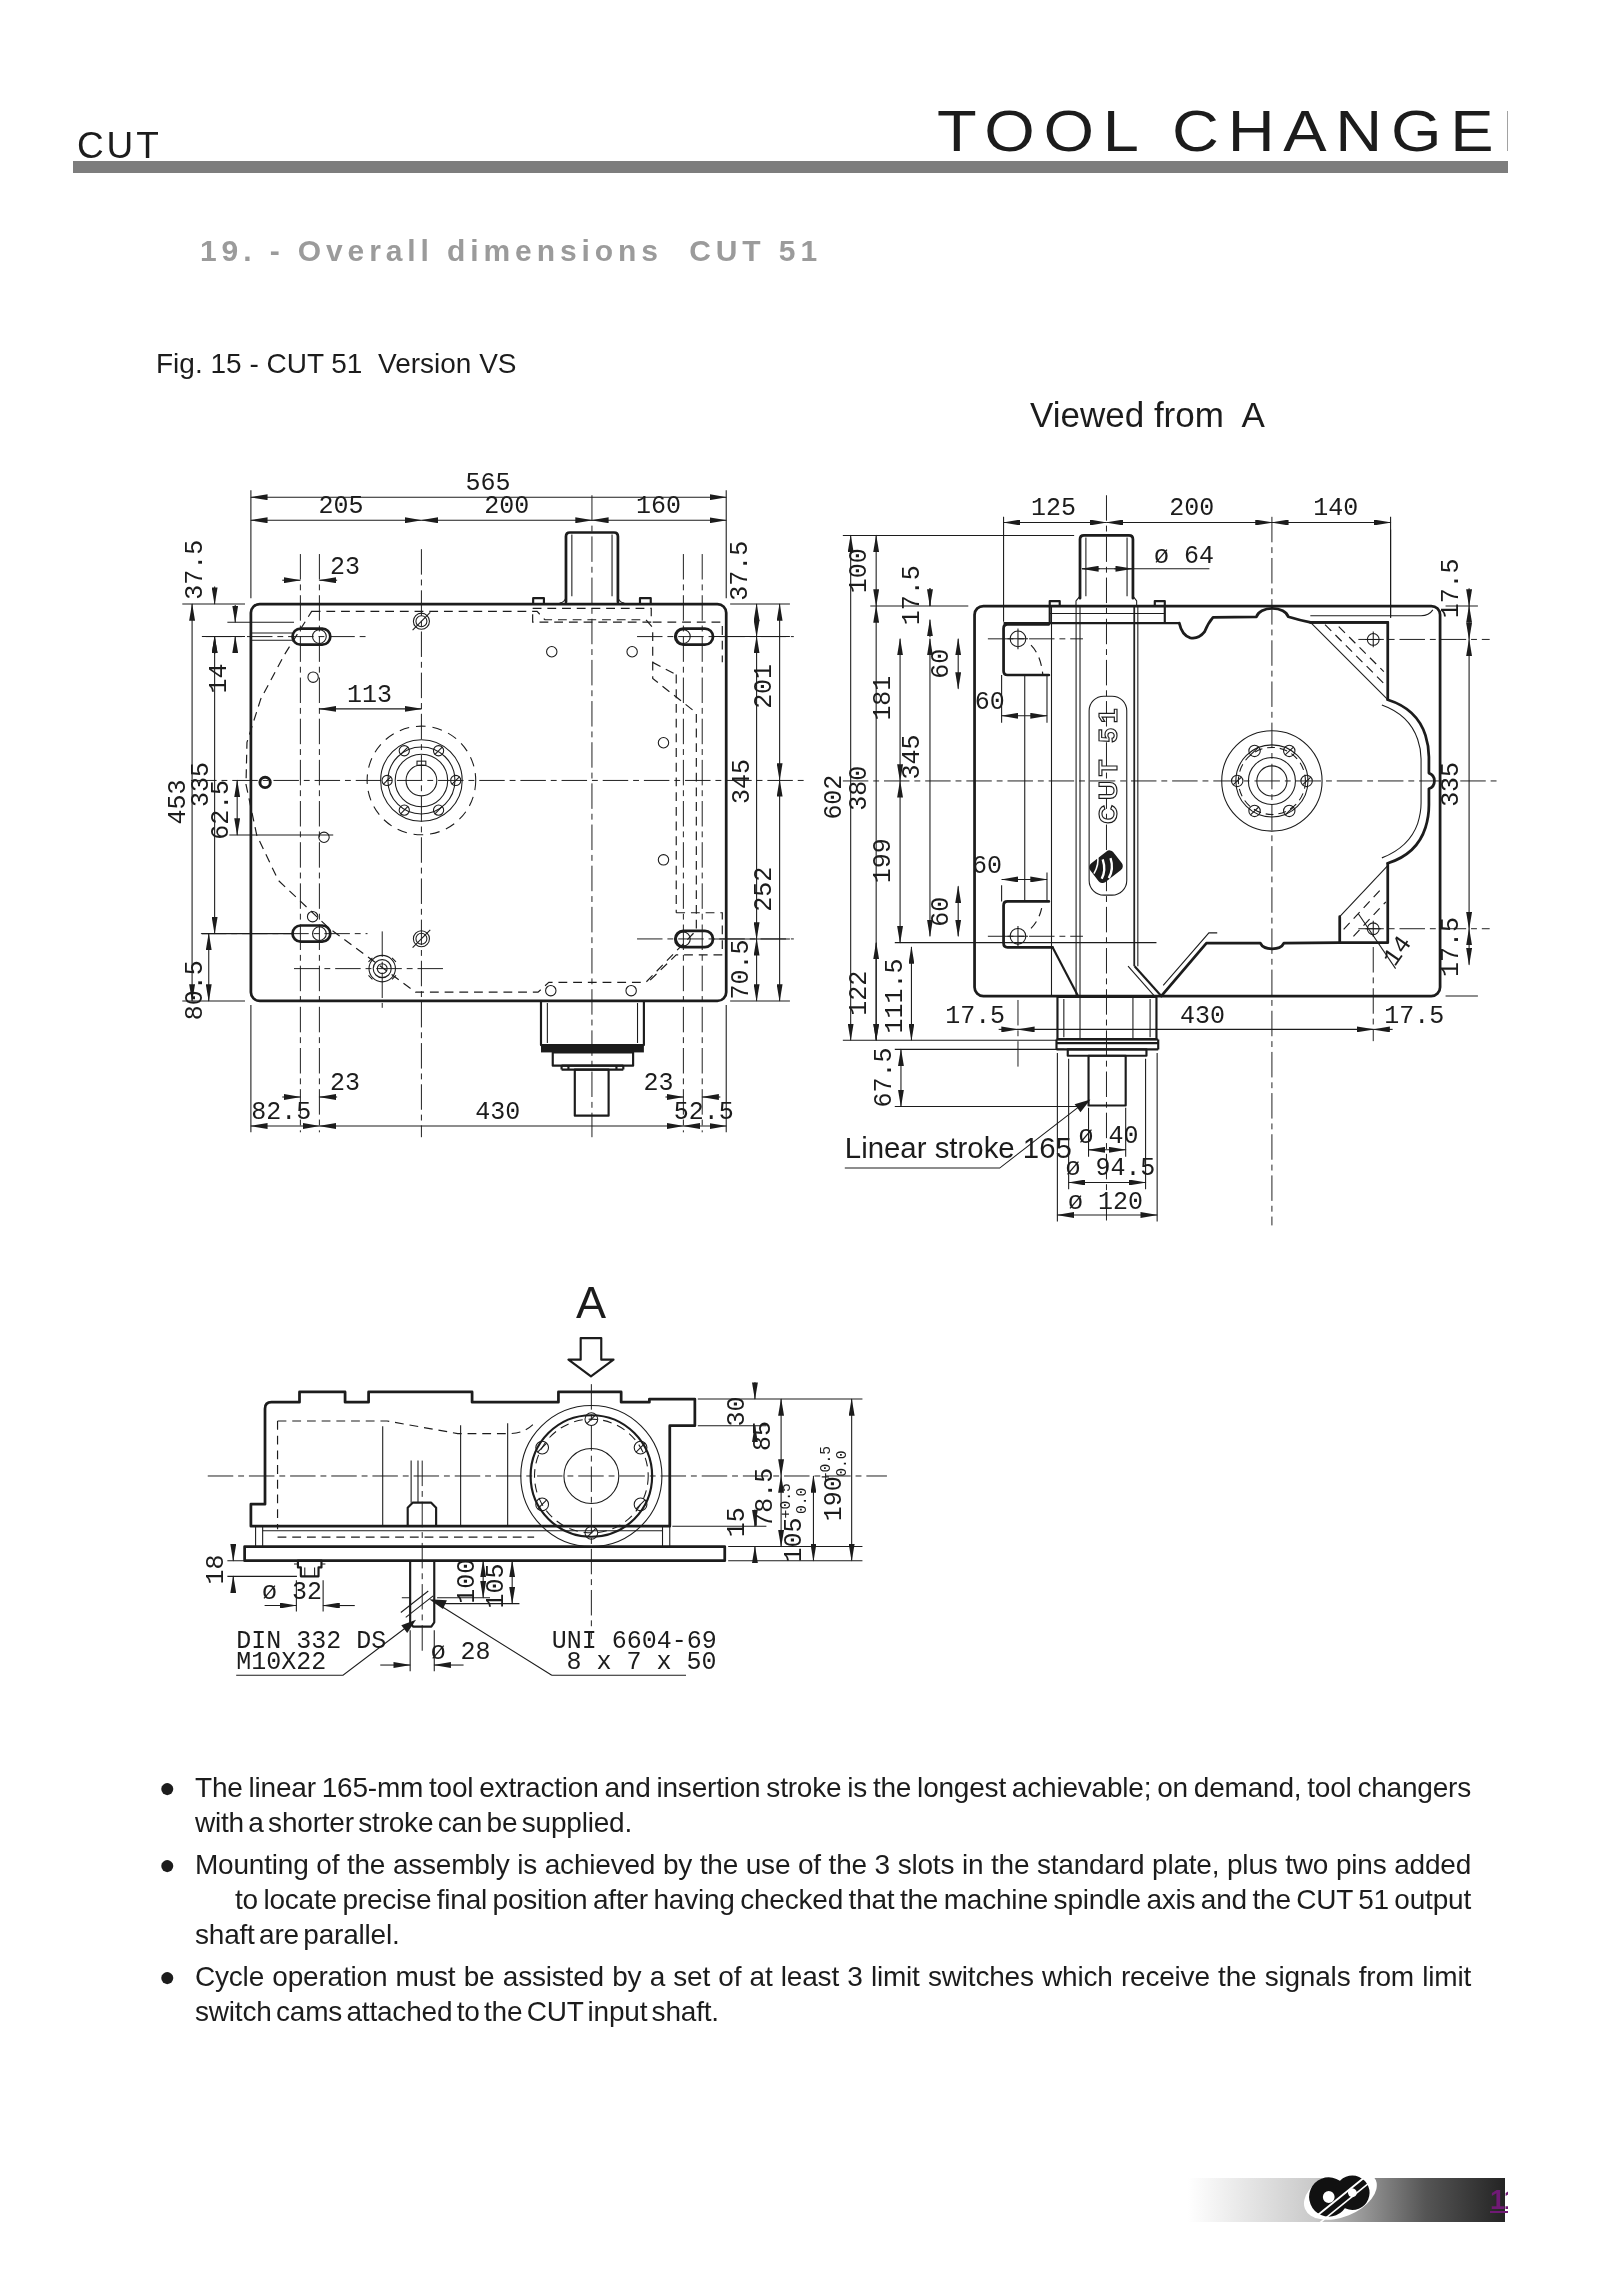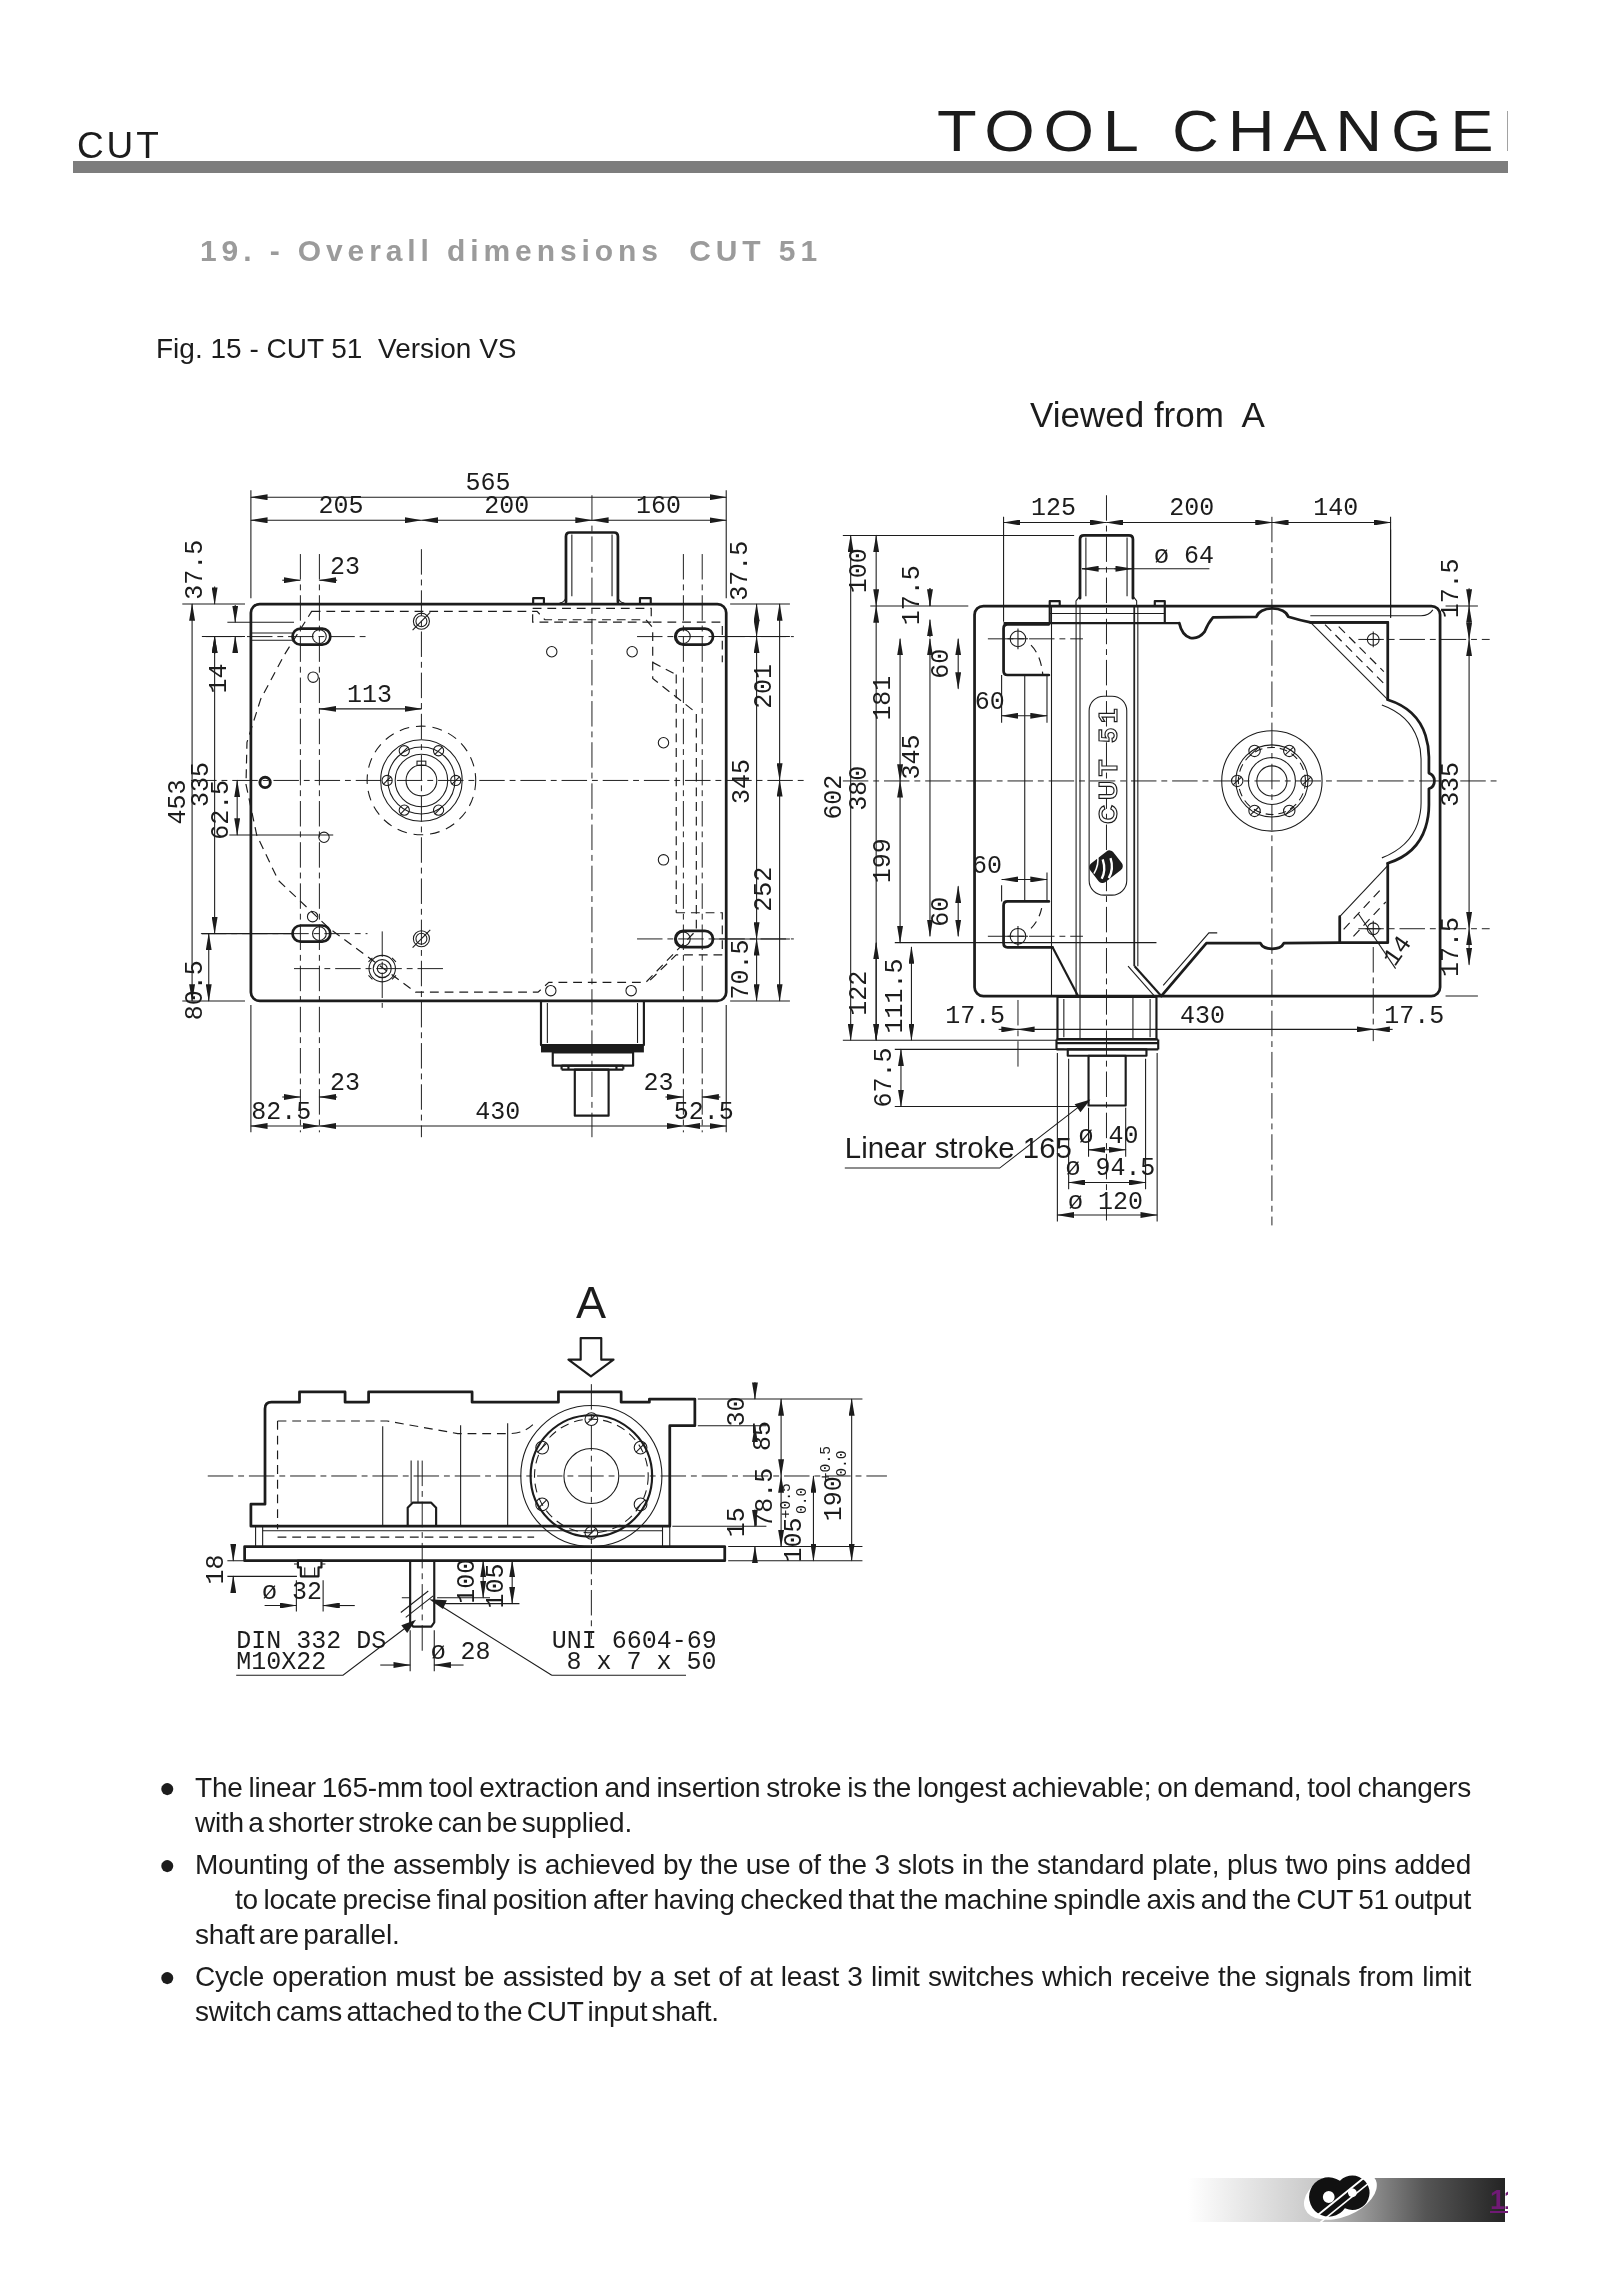--- a/index.html
+++ b/index.html
@@ -22,21 +22,21 @@
 <div id="page">
 
 <div class="abs" style="left:77px;top:125px;font-size:37px;letter-spacing:2.9px;">CUT</div>
 
 <div class="abs" style="left:823px;top:97px;width:735px;font-size:58px;text-align:right;transform:scaleX(1.12);transform-origin:right center;letter-spacing:7.8px;white-space:nowrap;">TOOL CHANGER</div>
 
 <div class="abs" style="left:73px;top:161px;width:1486px;height:11.8px;background:#7d7d7d;"></div>
 
 <div class="abs" style="left:157px;top:234px;font-size:30px;font-weight:bold;letter-spacing:4.9px;color:#9b9b9b;margin-left:43px;">19. - Overall dimensions&nbsp;&nbsp;CUT 51</div>
 
-<div class="abs" style="left:156px;top:333px;font-size:28px;">Fig. 15 - CUT 51&nbsp; Version VS</div>
+<div class="abs" style="left:156px;top:348px;font-size:28px;">Fig. 15 - CUT 51&nbsp; Version VS</div>
 
 <div class="abs" style="left:1010px;top:395px;font-size:35px;margin-left:20px;">Viewed from&nbsp; A</div>
 
 <div class="abs" style="left:157px;top:1770px;width:1314px;font-size:28px;line-height:35px;word-spacing:-3.2px;letter-spacing:-0.2px;">
 
   <div style="position:relative;padding-left:38px;margin-bottom:6.9px;">
     <span style="position:absolute;left:2px;">●</span>
     <div style="text-align:justify;text-align-last:justify;">The linear 165-mm tool extraction and insertion stroke is the longest achievable; on demand, tool changers</div>
     <div>with a shorter stroke can be supplied.</div>
   </div>

